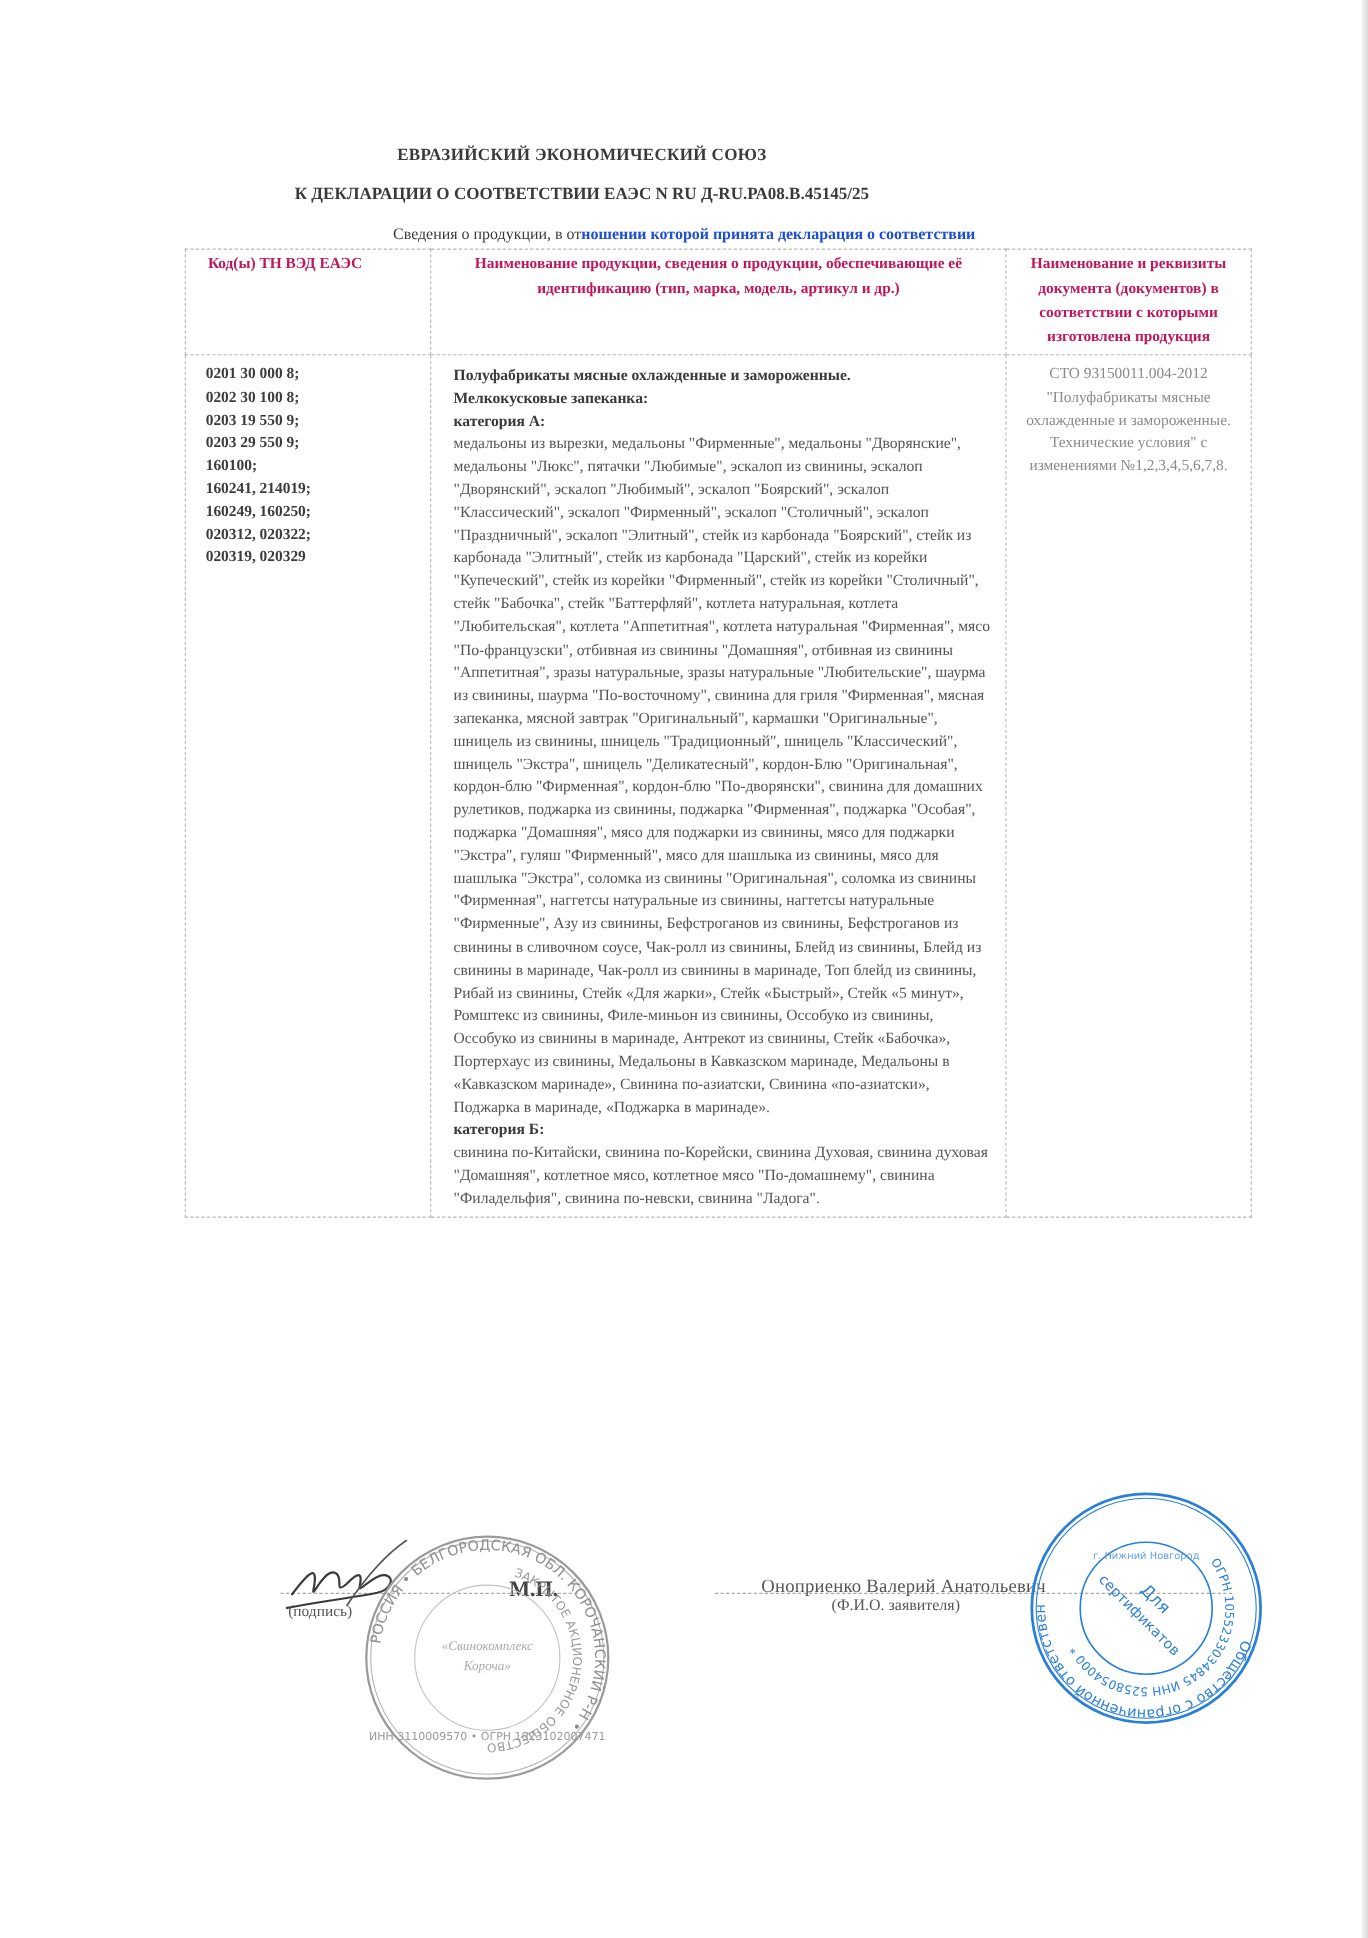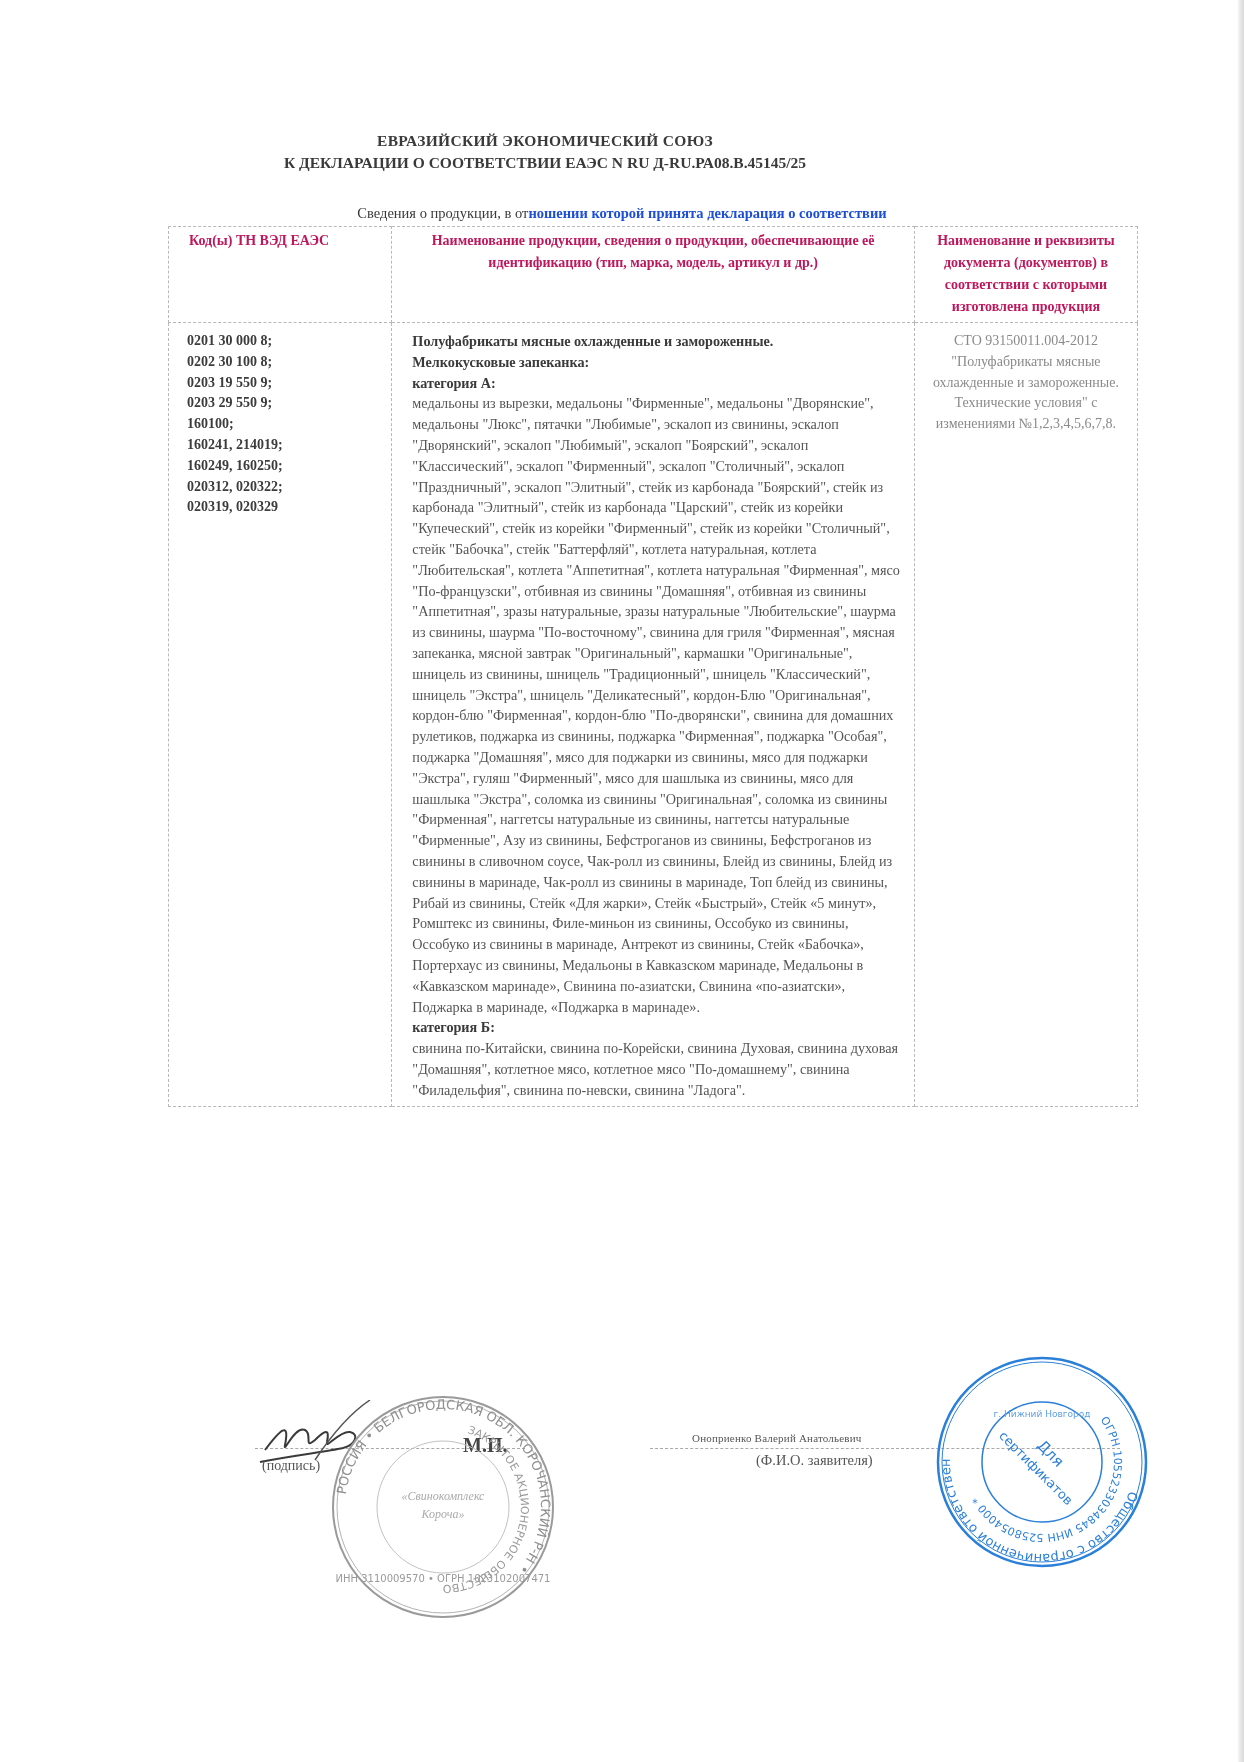--- a/index.html
+++ b/index.html
@@ -1,47 +1,47 @@
 <!DOCTYPE html>
 <html><head>
 <meta charset="utf-8">
 <style>
   html, body { margin:0; padding:0; }
   body {
     width:1244px; height:1762px; background:#ffffff; position:relative; overflow:hidden;
     font-family:"Liberation Serif","DejaVu Serif",serif; color:#444;
   }
   .page-edge { position:absolute; top:0; right:0; width:6px; height:100%; background:linear-gradient(to right,#f4f4f4,#d9d9d9); }
-  .header { position:absolute; top:130px; left:16px; width:1058px; text-align:center; }
+  .header { position:absolute; top:130px; left:0; width:1058px; text-align:center; }
   .header div { font-size:15.5px; line-height:22px; color:#3a3a3a; }
   .header .h1 { font-weight:bold; letter-spacing:0.3px; }
   .header .h2 { font-weight:bold; }
   .header .h2 .small { font-weight:normal; }
-  .header .h3 { font-weight:bold; }
+  .header .h3 { font-weight:bold;margin-top:14px; }
   .caption { position:absolute; top:205px; left:0; width:1244px; text-align:center; font-size:14.5px; color:#3a3a3a; }
   .caption b { color:#1d4ed8; }
 
   table.decl {
     position:absolute; top:226px; left:168px; width:970px; border-collapse:collapse;
     font-size:14px;
   }
   table.decl td, table.decl th { border:1px dashed #b9b9b9; vertical-align:top; }
   table.decl th { font-weight:bold; text-align:center; line-height:22px; padding:3px 8px 4px; height:82px; color:#be185d;margin-top:20px; }
   th.c1 { width:200px; text-align:left !important; padding-left:20px !important; }
   th.c2 { width:520px; }
   th.c3 { width:210px; }
   td.codes { padding:8px 6px 0 18px; font-weight:bold; line-height:20.8px; color:#3c3c3c; font-size:14px;border-radius:26px; }
   td.products { padding:8px 10px 6px 20px; line-height:20.8px; color:#555; font-size:14.2px; }
   td.products .b { font-weight:bold; color:#3a3a3a; }
   td.doc { padding:8px 8px 0 8px; text-align:center; line-height:20.8px; color:#8a8a8a; font-size:14px; }
 
   .sig-line { position:absolute; top:1448px; height:0; border-top:1px dashed #a9a9a9; }
   .sig-label { position:absolute; font-size:14px; color:#555; }
   .mp { position:absolute; top:1434px; left:463px; font-size:20px; font-weight:bold; color:#444; }
-  .name { position:absolute; top:1432px; left:692px; font-size:11px; color:#555; letter-spacing:0.2px; }
+  .name { position:absolute; top:1432px; left:692px; font-size:17px; color:#555; letter-spacing:0.2px; }
   .fio { position:absolute; top:1452px; left:756px; font-size:14.5px; color:#555;text-align:right; }
   .stamp { position:absolute; }
   .signature { position:absolute; top:1400px; left:255px; }
 </style>
 </head>
 <body>
 
 <div class="page-edge"></div>
 
 <div class="header">

